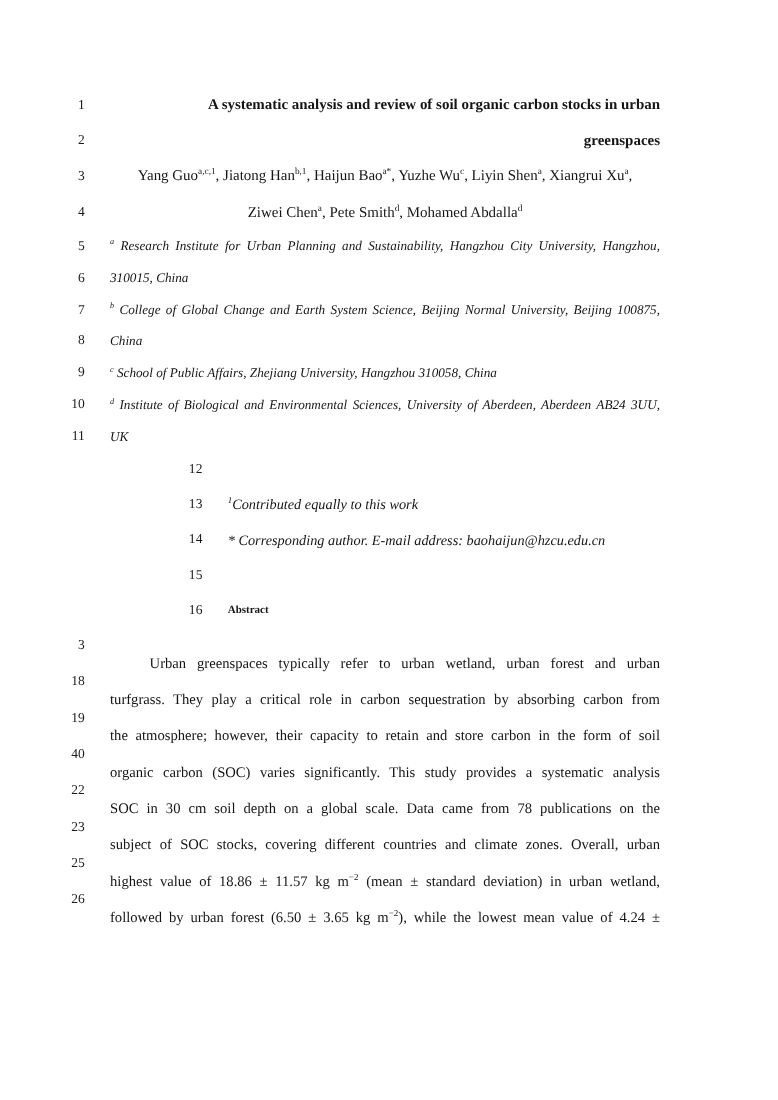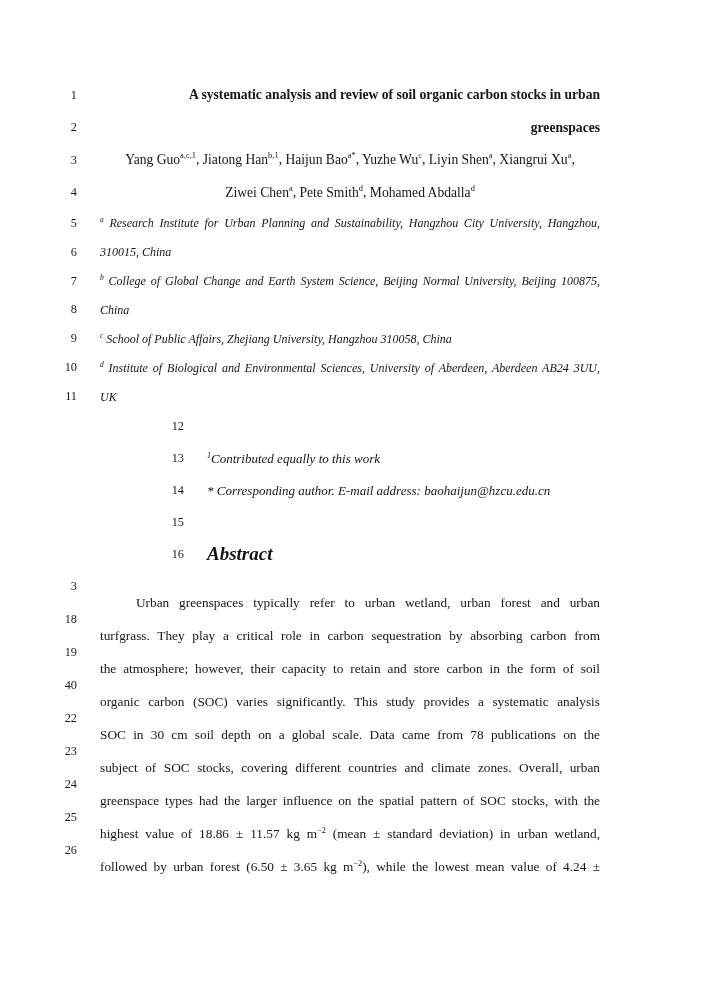--- a/index.html
+++ b/index.html
@@ -47,21 +47,21 @@
   }
   .justify .line-text {
     white-space: normal;
     text-align: justify;
     text-align-last: justify;
   }
   .style-title .line-text   { font-weight: bold; text-align: right; font-size: 13.6px; }
   .style-authors .line-text { text-align: center; font-size: 13.6px; }
   .style-affiliation .line-text { font-style: italic; font-size: 12px; }
   .style-footnote .line-text    { font-style: italic; font-size: 13px; }
-  .style-heading .line-text     { font-weight: bold; font-size: 19px; font-style: italic; }
+  .style-heading .line-text     { font-weight: bold; font-size: 10px; }
   .style-body .line-text        { font-size: 13.3px; margin-top: 32px; }
   .style-blank .line-text       { font-size: 13.3px; }
   .indent .line-text { padding-left: 36px; }
   sup {
     font-size: 0.62em;
     line-height: 0;
     vertical-align: super;
   }
 </style>
 </head>
@@ -173,24 +173,20 @@
   <div class="line style-body r-body justify">
     <span class="line-num">22</span>
     <span class="line-text"><span>SOC in 30 cm soil depth on a global scale. Data came from 78 publications on the</span></span>
   </div>
 
   <div class="line style-body r-body justify">
     <span class="line-num">23</span>
     <span class="line-text"><span>subject of SOC stocks, covering different countries and climate zones. Overall, urban</span></span>
   </div>
 
-  <div class="line style-body r-body justify">
-    <span class="line-num">24</span>
-    <span class="line-text"><span>greenspace types had the larger influence on the spatial pattern of SOC stocks, with the</span></span>
-  </div>
 
   <div class="line style-body r-body justify">
     <span class="line-num">25</span>
     <span class="line-text"><span>highest value of 18.86 ± 11.57 kg m</span><sup>−2</sup><span> (mean ± standard deviation) in urban wetland,</span></span>
   </div>
 
   <div class="line style-body r-body justify">
     <span class="line-num">26</span>
     <span class="line-text"><span>followed by urban forest (6.50 ± 3.65 kg m</span><sup>−2</sup><span>), while the lowest mean value of 4.24 ±</span></span>
   </div>

